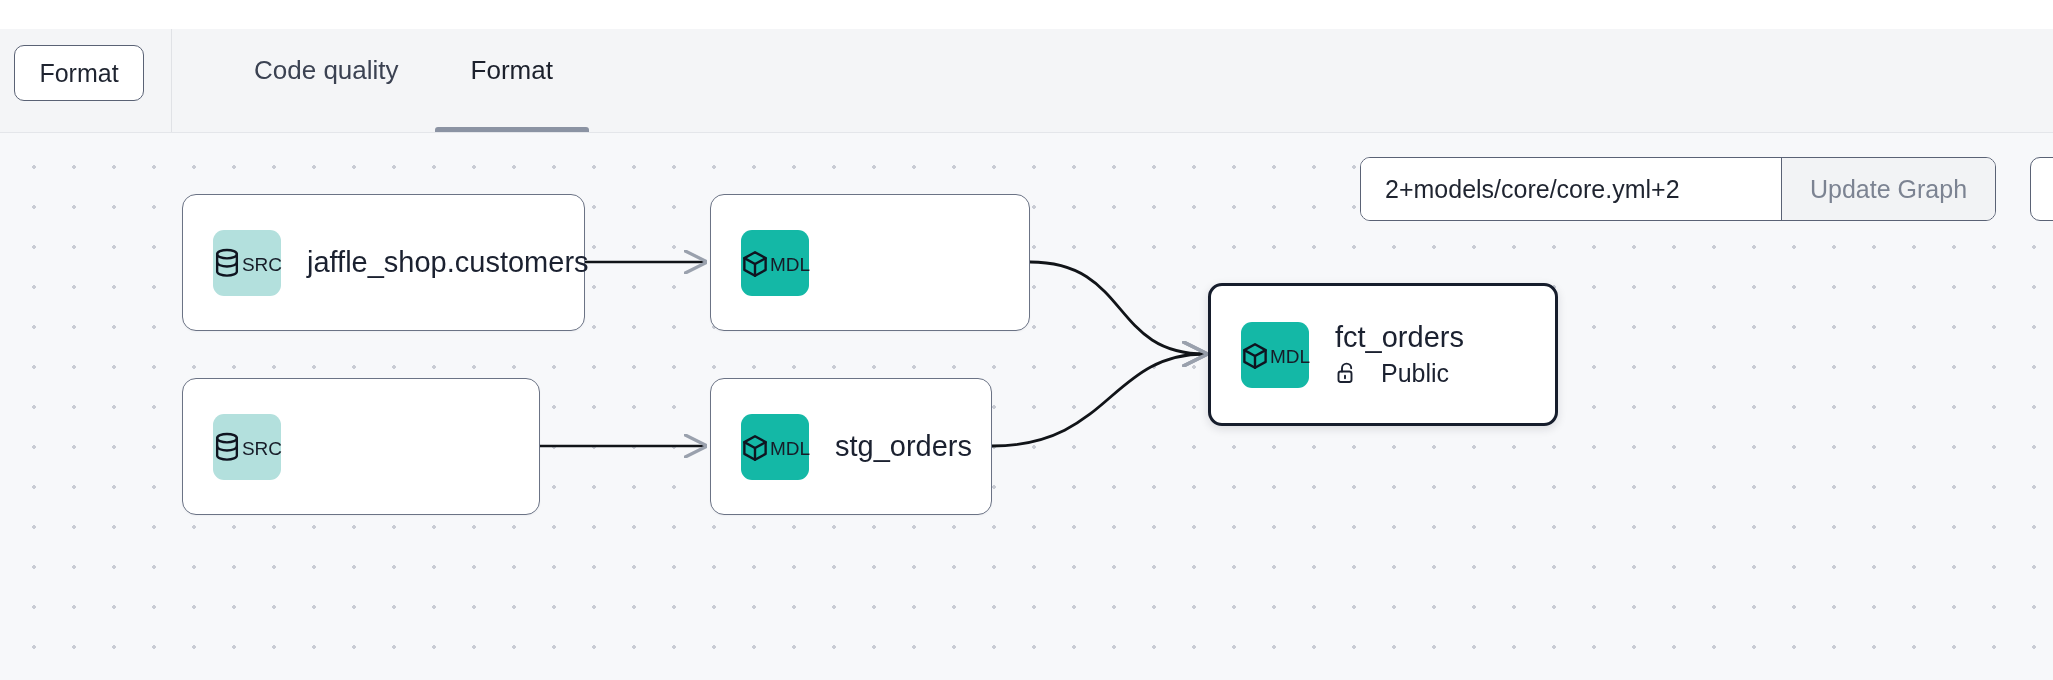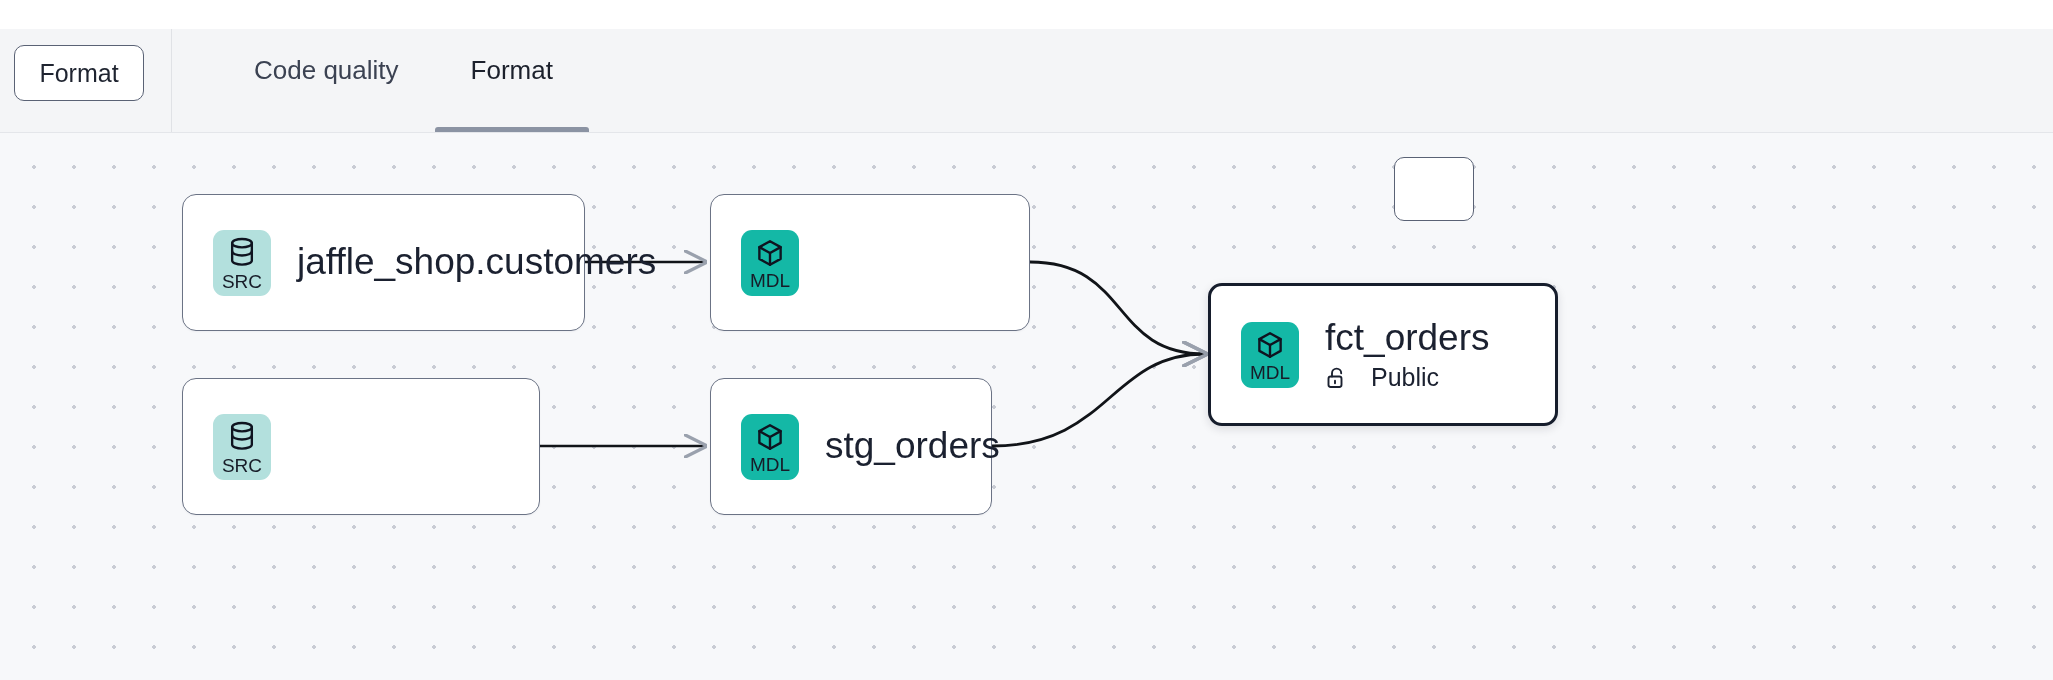--- a/index.html
+++ b/index.html
@@ -175,25 +175,25 @@
     padding-left: 30px;
     box-shadow: 0 1px 2px rgba(20,25,40,0.04);
     cursor: pointer;
   }
   .node.selected {
     border: 3px solid #161d2c;
     box-shadow: 0 3px 10px rgba(20,25,40,0.13);
   }
 
   .badge {
-    width: 58px;
+    width: 68px;
     height: 66px;
     border-radius: 11px;
     display: flex;
-    flex-direction: column;
+    flex-direction: row;
     align-items: center;
     justify-content: center;
     flex-shrink: 0;
   }
   .badge.src { background: #b3e0dd; }
   .badge.mdl { background: #14b8a6; }
 
   .badge svg { display: block; margin-top: 2px; }
 
   .badge-label {
@@ -205,21 +205,21 @@
   }
 
   .node-text {
     margin-left: 26px;
     display: flex;
     flex-direction: column;
     justify-content: center;
   }
 
   .node-title {
-    font-size: 37px;
+    font-size: 29px;
     color: #1b2130;
     white-space: nowrap;
     line-height: 1.15;
     text-align: right;
   }
 
   .node-sub {
     display: flex;
     align-items: center;
     gap: 24px;
@@ -259,20 +259,24 @@
       <path d="M 585 129 L 705 129" stroke="#111418" stroke-width="2.6" fill="none" marker-end="url(#arrow)"></path>
 
       <path d="M 540 313 L 705 313" stroke="#111418" stroke-width="2.6" fill="none" marker-end="url(#arrow)"></path>
 
       <path d="M 1030 129 C 1130 129, 1110 221, 1205 221" stroke="#111418" stroke-width="2.8" fill="none" marker-end="url(#arrow)"></path>
 
       <path d="M 992 313 C 1110 313, 1110 221, 1205 221" stroke="#111418" stroke-width="2.8" fill="none" marker-end="url(#arrow)"></path>
     </svg>
 
     <div class="graph-controls">
+      <div class="selector-group">
+        <input class="selector-input" type="text" value="2+models/core/core.yml+2" style="">
+        <button class="update-btn">Update Graph</button>
+      </div>
       <div class="extra-btn"></div>
     </div>
 
     <div class="node" style="left:182px; top:61px; width:403px; height:137px;">
       <div class="badge src">
         <span>
           <svg width="30" height="32" viewBox="0 0 24 26" fill="none" stroke="#0f1420" stroke-width="1.9" stroke-linecap="round" stroke-linejoin="round">
             <ellipse cx="12" cy="5" rx="8" ry="3.4"></ellipse>
             <path d="M4 5 v14 c0 1.9 3.6 3.4 8 3.4 s8 -1.5 8 -3.4 V5"></path>
             <path d="M4 11.6 c0 1.9 3.6 3.4 8 3.4 s8 -1.5 8 -3.4"></path>

